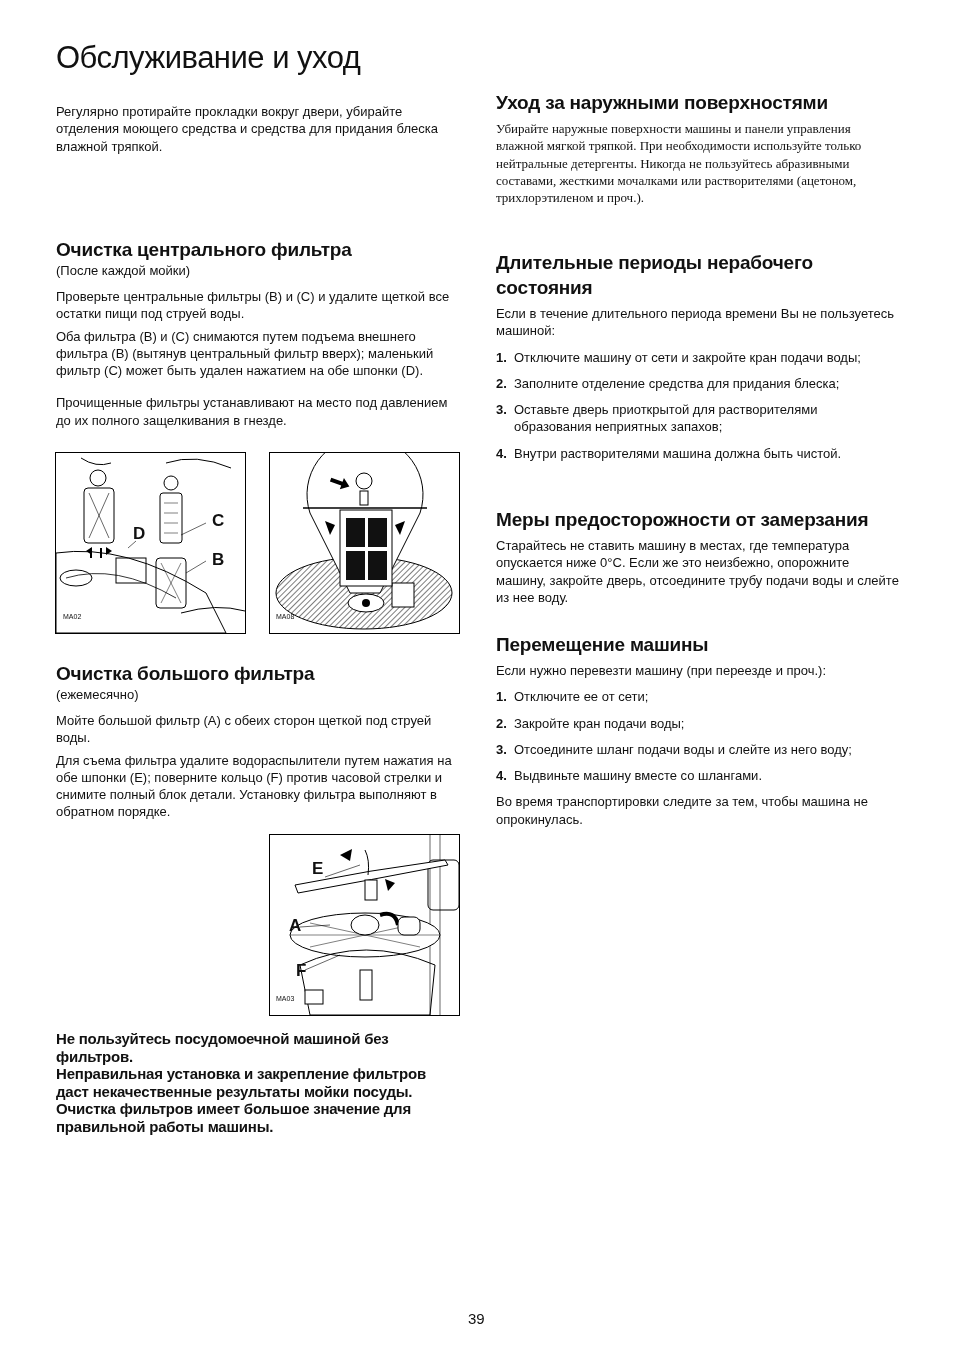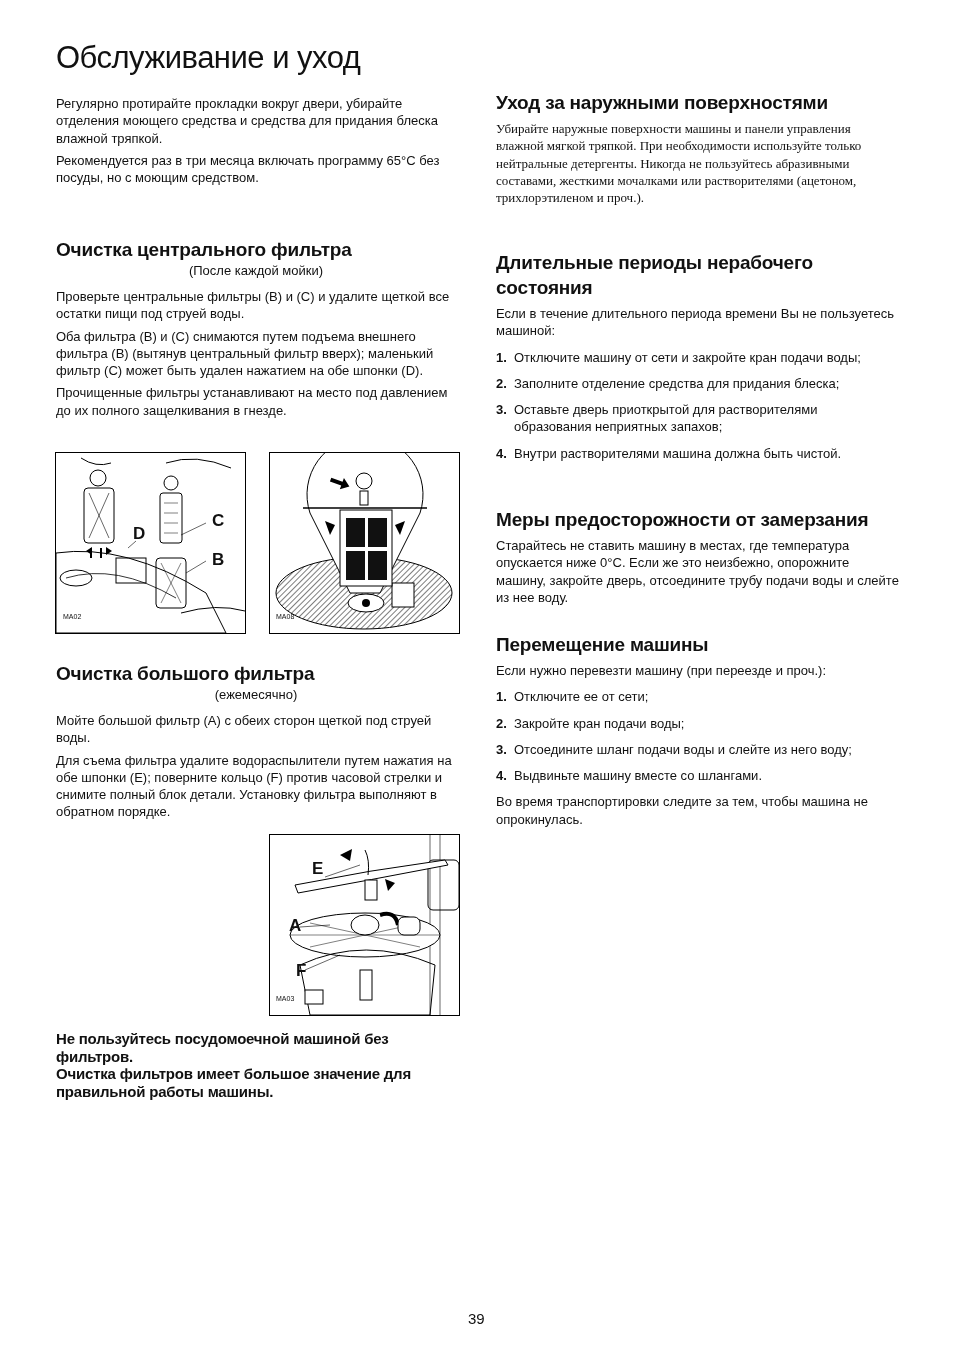--- a/index.html
+++ b/index.html
@@ -1,48 +1,47 @@
 <!DOCTYPE html>
 <html><head>
 <meta charset="utf-8">
 <style>
   html, body { margin:0; padding:0; background:#ffffff; }
   body { width:954px; height:1349px; position:relative; overflow:hidden;
          font-family:"Liberation Sans", sans-serif; color:#111; }
   .abs { position:absolute; }
   .title { left:56px; top:40px; font-size:31px; font-weight:normal; letter-spacing:-0.5px; margin:0; }
   h2 { margin:0; font-size:19px; font-weight:bold; letter-spacing:-0.2px; line-height:25px; }
-  .sub { font-size:13px; line-height:17px; margin:0;text-align:center; }
+  .sub { font-size:13px; line-height:17px; margin:0; }
   p.t { font-size:13px; line-height:17.3px; margin:0; }
   .col-l { left:56px; width:400px; }
   .col-r { left:496px; width:404px; }
   ol.steps { list-style:none; margin:0; padding:0; }
   ol.steps li { position:relative; padding-left:18px; font-size:13px; line-height:17.3px; }
   ol.steps li .num { position:absolute; left:0; top:0; font-weight:bold; }
   .fig { border:1px solid #000; background:#fff; }
   .fig svg { display:block; width:100%; height:100%; }
   .warn { font-size:15px; line-height:17.5px; font-weight:bold; margin:0; letter-spacing:-0.2px; }
   .pagenum { left:468px; top:1310px; font-size:15px; }
 </style>
 </head>
 <body>
 
 <h1 class="abs title">Обслуживание и уход</h1>
 
 <section class="abs col-l" style="top:90px;">
-  <p class="t" style="margin-top:5px;">Регулярно протирайте прокладки вокруг двери, убирайте отделения моющего средства и средства для придания блеска влажной тряпкой.</p>
-  <p class="t" style="margin-top:5px;">Рекомендуется раз в три месяца включать программу 65°C без посуды, но с моющим средством.</p>
+  <p class="t" style="margin-top:13px;">Регулярно протирайте прокладки вокруг двери, убирайте отделения моющего средства и средства для придания блеска влажной тряпкой.</p>
 </section>
 
 <section class="abs col-l" style="top:237px;">
   <h2>Очистка центрального фильтра</h2>
   <p class="sub">(После каждой мойки)</p>
   <p class="t" style="margin-top:9px;">Проверьте центральные фильтры (B) и (C) и удалите щеткой все остатки пищи под струей воды.</p>
   <p class="t" style="margin-top:5px;">Оба фильтра (B) и (C) снимаются путем подъема внешнего фильтра (B) (вытянув центральный фильтр вверх); маленький фильтр (C) может быть удален нажатием на обе шпонки (D).</p>
-  <p class="t" style="margin-top:5px;">Прочищенные фильтры устанавливают на место под давлением до их полного защелкивания в гнезде.</p>
+  <p class="t" style="margin-top:15px;">Прочищенные фильтры устанавливают на место под давлением до их полного защелкивания в гнезде.</p>
 </section>
 
 <div class="abs fig" style="left:55px; top:452px; width:189px; height:180px;">
   <svg viewBox="0 0 189 180">
     <path d="M0 100 Q70 90 150 140 L170 180 L0 180 Z" fill="none" stroke="#000" stroke-width="1"></path>
     <path d="M10 125 Q60 110 120 145" fill="none" stroke="#000" stroke-width="0.8"></path>
     <ellipse cx="20" cy="125" rx="16" ry="8" fill="none" stroke="#000"></ellipse>
     <rect x="60" y="105" width="30" height="25" fill="none" stroke="#000"></rect>
     <rect x="28" y="35" width="30" height="55" rx="4" fill="none" stroke="#000"></rect>
     <path d="M33 40 L53 85 M53 40 L33 85" stroke="#000" stroke-width="0.6"></path>
@@ -124,20 +123,21 @@
     <line x1="35" y1="135" x2="70" y2="120" stroke="#000" stroke-width="0.6"></line>
   </svg>
   <span class="abs" style="left:42px; top:24px; font-size:17px; font-weight:bold;">E</span>
   <span class="abs" style="left:19px; top:81px; font-size:17px; font-weight:bold;">A</span>
   <span class="abs" style="left:26px; top:126px; font-size:17px; font-weight:bold;">F</span>
   <span class="abs" style="left:6px; top:160px; font-size:7px;">MA03</span>
 </div>
 
 <section class="abs col-l" style="top:1030px; width:400px;">
   <p class="warn">Не пользуйтесь посудомоечной машиной без фильтров.</p>
+  <p class="warn">Неправильная установка и закрепление фильтров даст некачественные результаты мойки посуды.</p>
   <p class="warn">Очистка фильтров имеет большое значение для правильной работы машины.</p>
 </section>
 
 <section class="abs col-r" style="top:90px;">
   <h2>Уход за наружными поверхностями</h2>
   <p class="t" style="margin-top:5px;font-family:Liberation Serif, serif;">Убирайте наружные поверхности машины и панели управления влажной мягкой тряпкой. При необходимости используйте только нейтральные детергенты. Никогда не пользуйтесь абразивными составами, жесткими мочалками или растворителями (ацетоном, трихлорэтиленом и проч.).</p>
 </section>
 
 <section class="abs col-r" style="top:250px;">
   <h2 style="width:340px;">Длительные периоды нерабочего состояния</h2>

